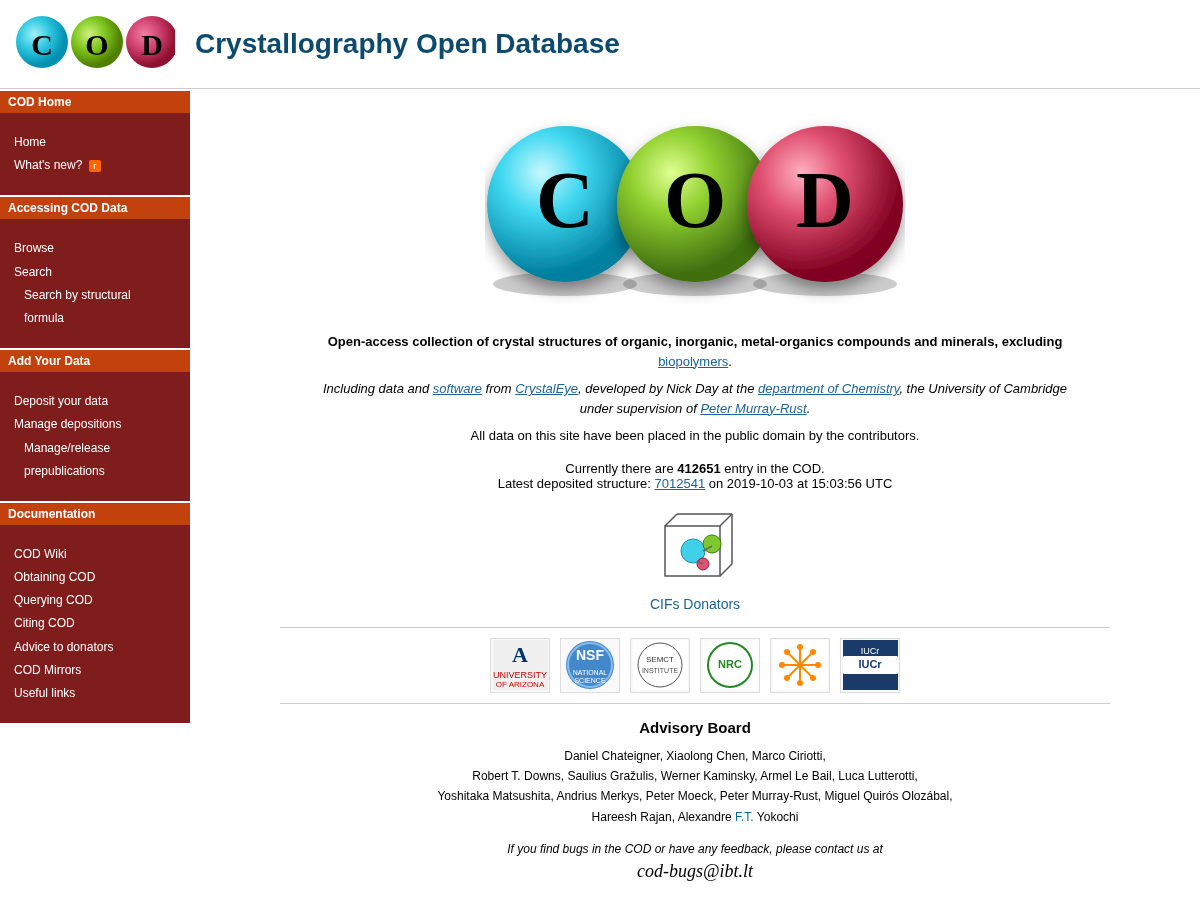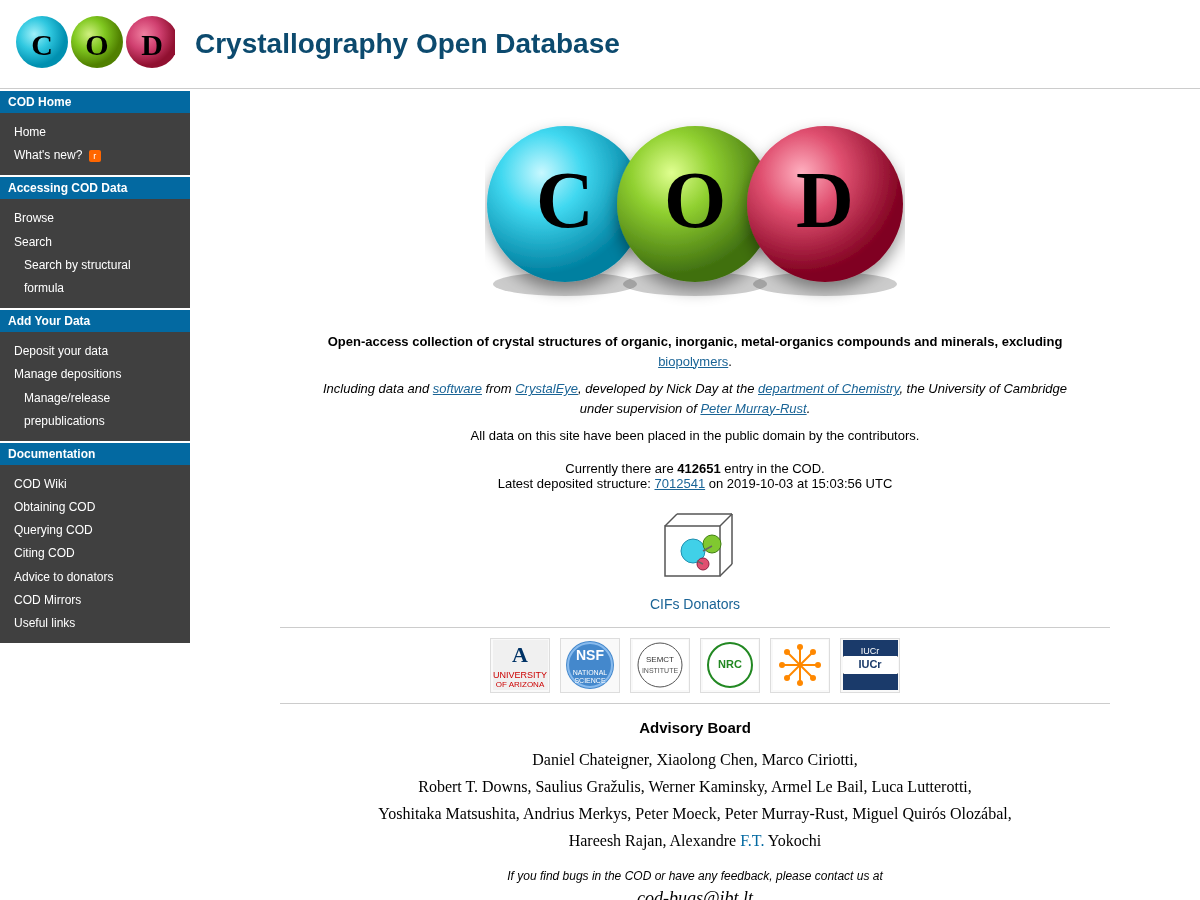--- a/index.html
+++ b/index.html
@@ -9,28 +9,28 @@
     #header { display: flex; align-items: center; padding: 10px 15px; border-bottom: 1px solid #ccc; }
     #header-logo { margin-right: 20px; }
     #header-title { font-size: 28px; font-weight: bold; color: #0c4a6e; }
     
     
     #layout { display: flex; }
     
     
     #sidebar { width: 190px; min-width: 190px; padding: 0; }
     .sidebar-section-header {
-      background: #0369a1;
+      background: #c2410c;
       color: #fff;
       font-weight: bold;
       font-size: 12px;
       padding: 4px 8px;
       margin-top: 2px;
     }
-    .sidebar-links { background: #404040; padding: 8px 0; }
+    .sidebar-links { background: #7f1d1d; padding: 18px 0; }
     .sidebar-links a {
       display: block;
       color: #fff;
       text-decoration: none;
       padding: 2px 14px;
       font-size: 12px;
       line-height: 1.6;
     }
     .sidebar-links .indent { padding-left: 24px; }
     
@@ -63,21 +63,21 @@
       width: 60px; height: 55px;
       border: 1px solid #ddd;
       display: flex; align-items: center; justify-content: center;
       font-size: 10px; color: #666; text-align: center;
       background: #f9f9f9;
     }
     
     
     #advisory { margin: 15px auto; max-width: 700px; }
     #advisory h3 { font-size: 15px; font-weight: bold; margin-bottom: 10px; }
-    #advisory p { font-size: 16px; line-height: 1.7; font-family: Liberation Serif, serif; }
+    #advisory p { font-size: 12px; line-height: 1.7; }
     
     
     #feedback { margin: 15px auto; max-width: 600px; }
     #feedback p { font-size: 12px; font-style: italic; margin-bottom: 5px; }
     #feedback .email { font-size: 18px; font-style: italic; font-family: serif; }
     
     
     #acknowledgements { margin: 15px auto; }
     #acknowledgements h3 { font-weight: bold; font-size: 15px; }
     

